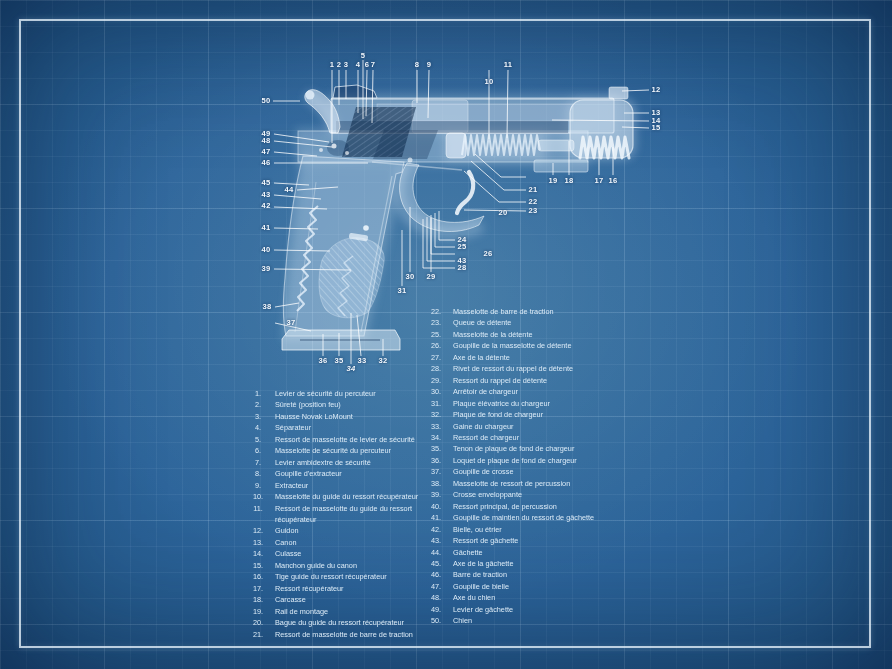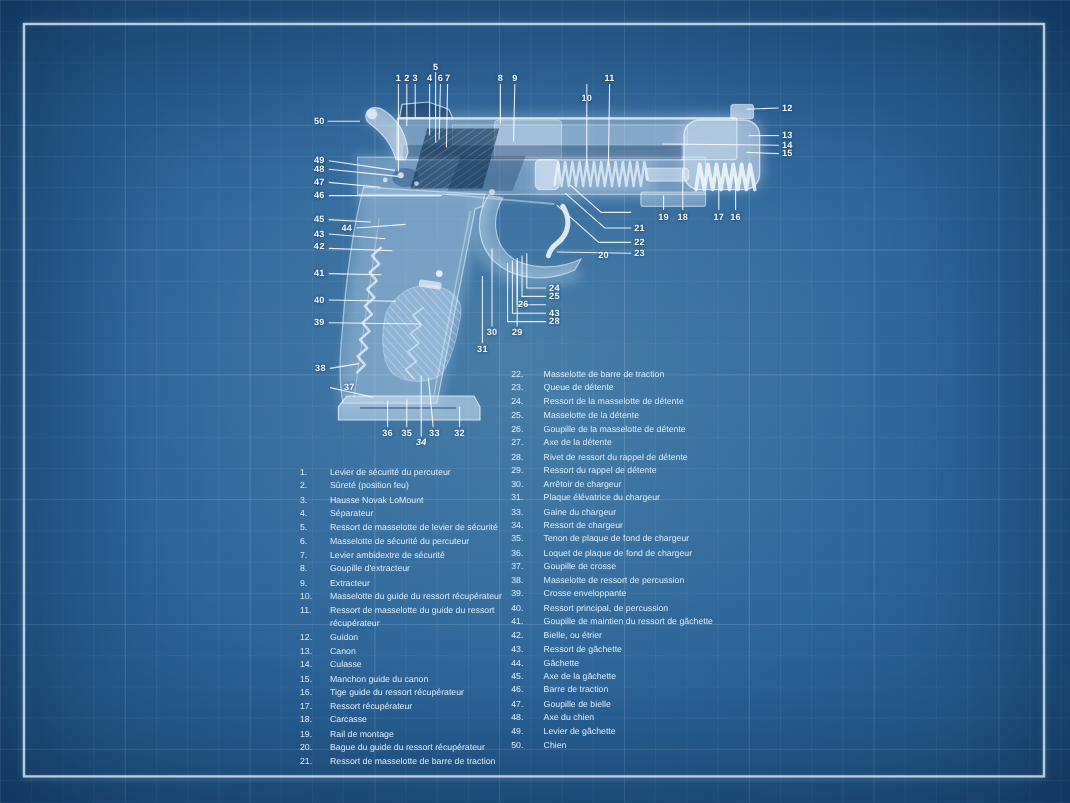--- a/index.html
+++ b/index.html
@@ -28,21 +28,21 @@
   .callout{
     position:absolute;transform:translate(-50%,-50%);
     font-size:7.6px;font-weight:bold;color:#f3f8fd;line-height:1;
     letter-spacing:0.2px;text-shadow:0 0 3px rgba(15,45,85,0.9);
     white-space:nowrap;
   }
   .legend-col{position:absolute;color:#dcebf7;font-size:7.3px;line-height:11.45px;}
   #legend-left{left:250px;top:388px;width:188px;}
   #legend-right{left:426px;top:306px;width:214px;}
   .legend-row{display:flex;}
-  .legend-num{flex:0 0 16px;text-align:left;margin-right:9px;}
+  .legend-num{flex:0 0 16px;text-align:center;margin-right:9px;}
   #legend-right .legend-num{flex-basis:20px;margin-right:7px;}
   .legend-label{flex:1;max-width:160px;}
   #legend-right .legend-label{max-width:186px;}
 </style>
 </head>
 <body>
 
 <div id="stage">
 
   <svg id="art" width="892" height="669" viewBox="0 0 892 669">
@@ -202,21 +202,21 @@
       <span class="callout" style="left: 613px; top: 181px;">16</span>
       <span class="callout" style="left: 599px; top: 181px;">17</span>
       <span class="callout" style="left: 569px; top: 181px;">18</span>
       <span class="callout" style="left: 553px; top: 181px;">19</span>
       <span class="callout" style="left: 503px; top: 177px; margin-top: 36px;">20</span>
       <span class="callout" style="left: 533px; top: 190px;">21</span>
       <span class="callout" style="left: 533px; top: 202px;">22</span>
       <span class="callout" style="left: 533px; top: 211px;">23</span>
       <span class="callout" style="left: 462px; top: 240px;">24</span>
       <span class="callout" style="left: 462px; top: 247px;">25</span>
-      <span class="callout" style="left: 436px; top: 254px;">26</span>
+      <span class="callout" style="left: 488px; top: 254px;">26</span>
       <span class="callout" style="left: 462px; top: 261px;">43</span>
       <span class="callout" style="left: 462px; top: 268px;">28</span>
       <span class="callout" style="left: 431px; top: 277px;">29</span>
       <span class="callout" style="left: 410px; top: 277px;">30</span>
       <span class="callout" style="left: 402px; top: 291px;">31</span>
       <span class="callout" style="left: 383px; top: 361px;">32</span>
       <span class="callout" style="left: 362px; top: 361px;">33</span>
       <span class="callout" style="left: 351px; top: 369px; font-style: italic;">34</span>
       <span class="callout" style="left: 339px; top: 361px;">35</span>
       <span class="callout" style="left: 323px; top: 361px;">36</span>
@@ -325,24 +325,20 @@
   <div id="legend-right" class="legend-col">
       <div class="legend-row">
         <span class="legend-num">22.</span>
         <span class="legend-label">Masselotte de barre de traction</span>
       </div>
       <div class="legend-row">
         <span class="legend-num">23.</span>
         <span class="legend-label">Queue de détente</span>
       </div>
       <div class="legend-row">
-        <span class="legend-num">24.</span>
-        <span class="legend-label">Ressort de la masselotte de détente</span>
-      </div>
-      <div class="legend-row">
         <span class="legend-num">25.</span>
         <span class="legend-label">Masselotte de la détente</span>
       </div>
       <div class="legend-row">
         <span class="legend-num">26.</span>
         <span class="legend-label">Goupille de la masselotte de détente</span>
       </div>
       <div class="legend-row">
         <span class="legend-num">27.</span>
         <span class="legend-label">Axe de la détente</span>
@@ -357,20 +353,24 @@
       </div>
       <div class="legend-row">
         <span class="legend-num">30.</span>
         <span class="legend-label">Arrêtoir de chargeur</span>
       </div>
       <div class="legend-row">
         <span class="legend-num">31.</span>
         <span class="legend-label">Plaque élévatrice du chargeur</span>
       </div>
       <div class="legend-row">
+        <span class="legend-num">32.</span>
+        <span class="legend-label">Plaque de fond de chargeur</span>
+      </div>
+      <div class="legend-row">
         <span class="legend-num">33.</span>
         <span class="legend-label">Gaine du chargeur</span>
       </div>
       <div class="legend-row">
         <span class="legend-num">34.</span>
         <span class="legend-label">Ressort de chargeur</span>
       </div>
       <div class="legend-row">
         <span class="legend-num">35.</span>
         <span class="legend-label">Tenon de plaque de fond de chargeur</span>

